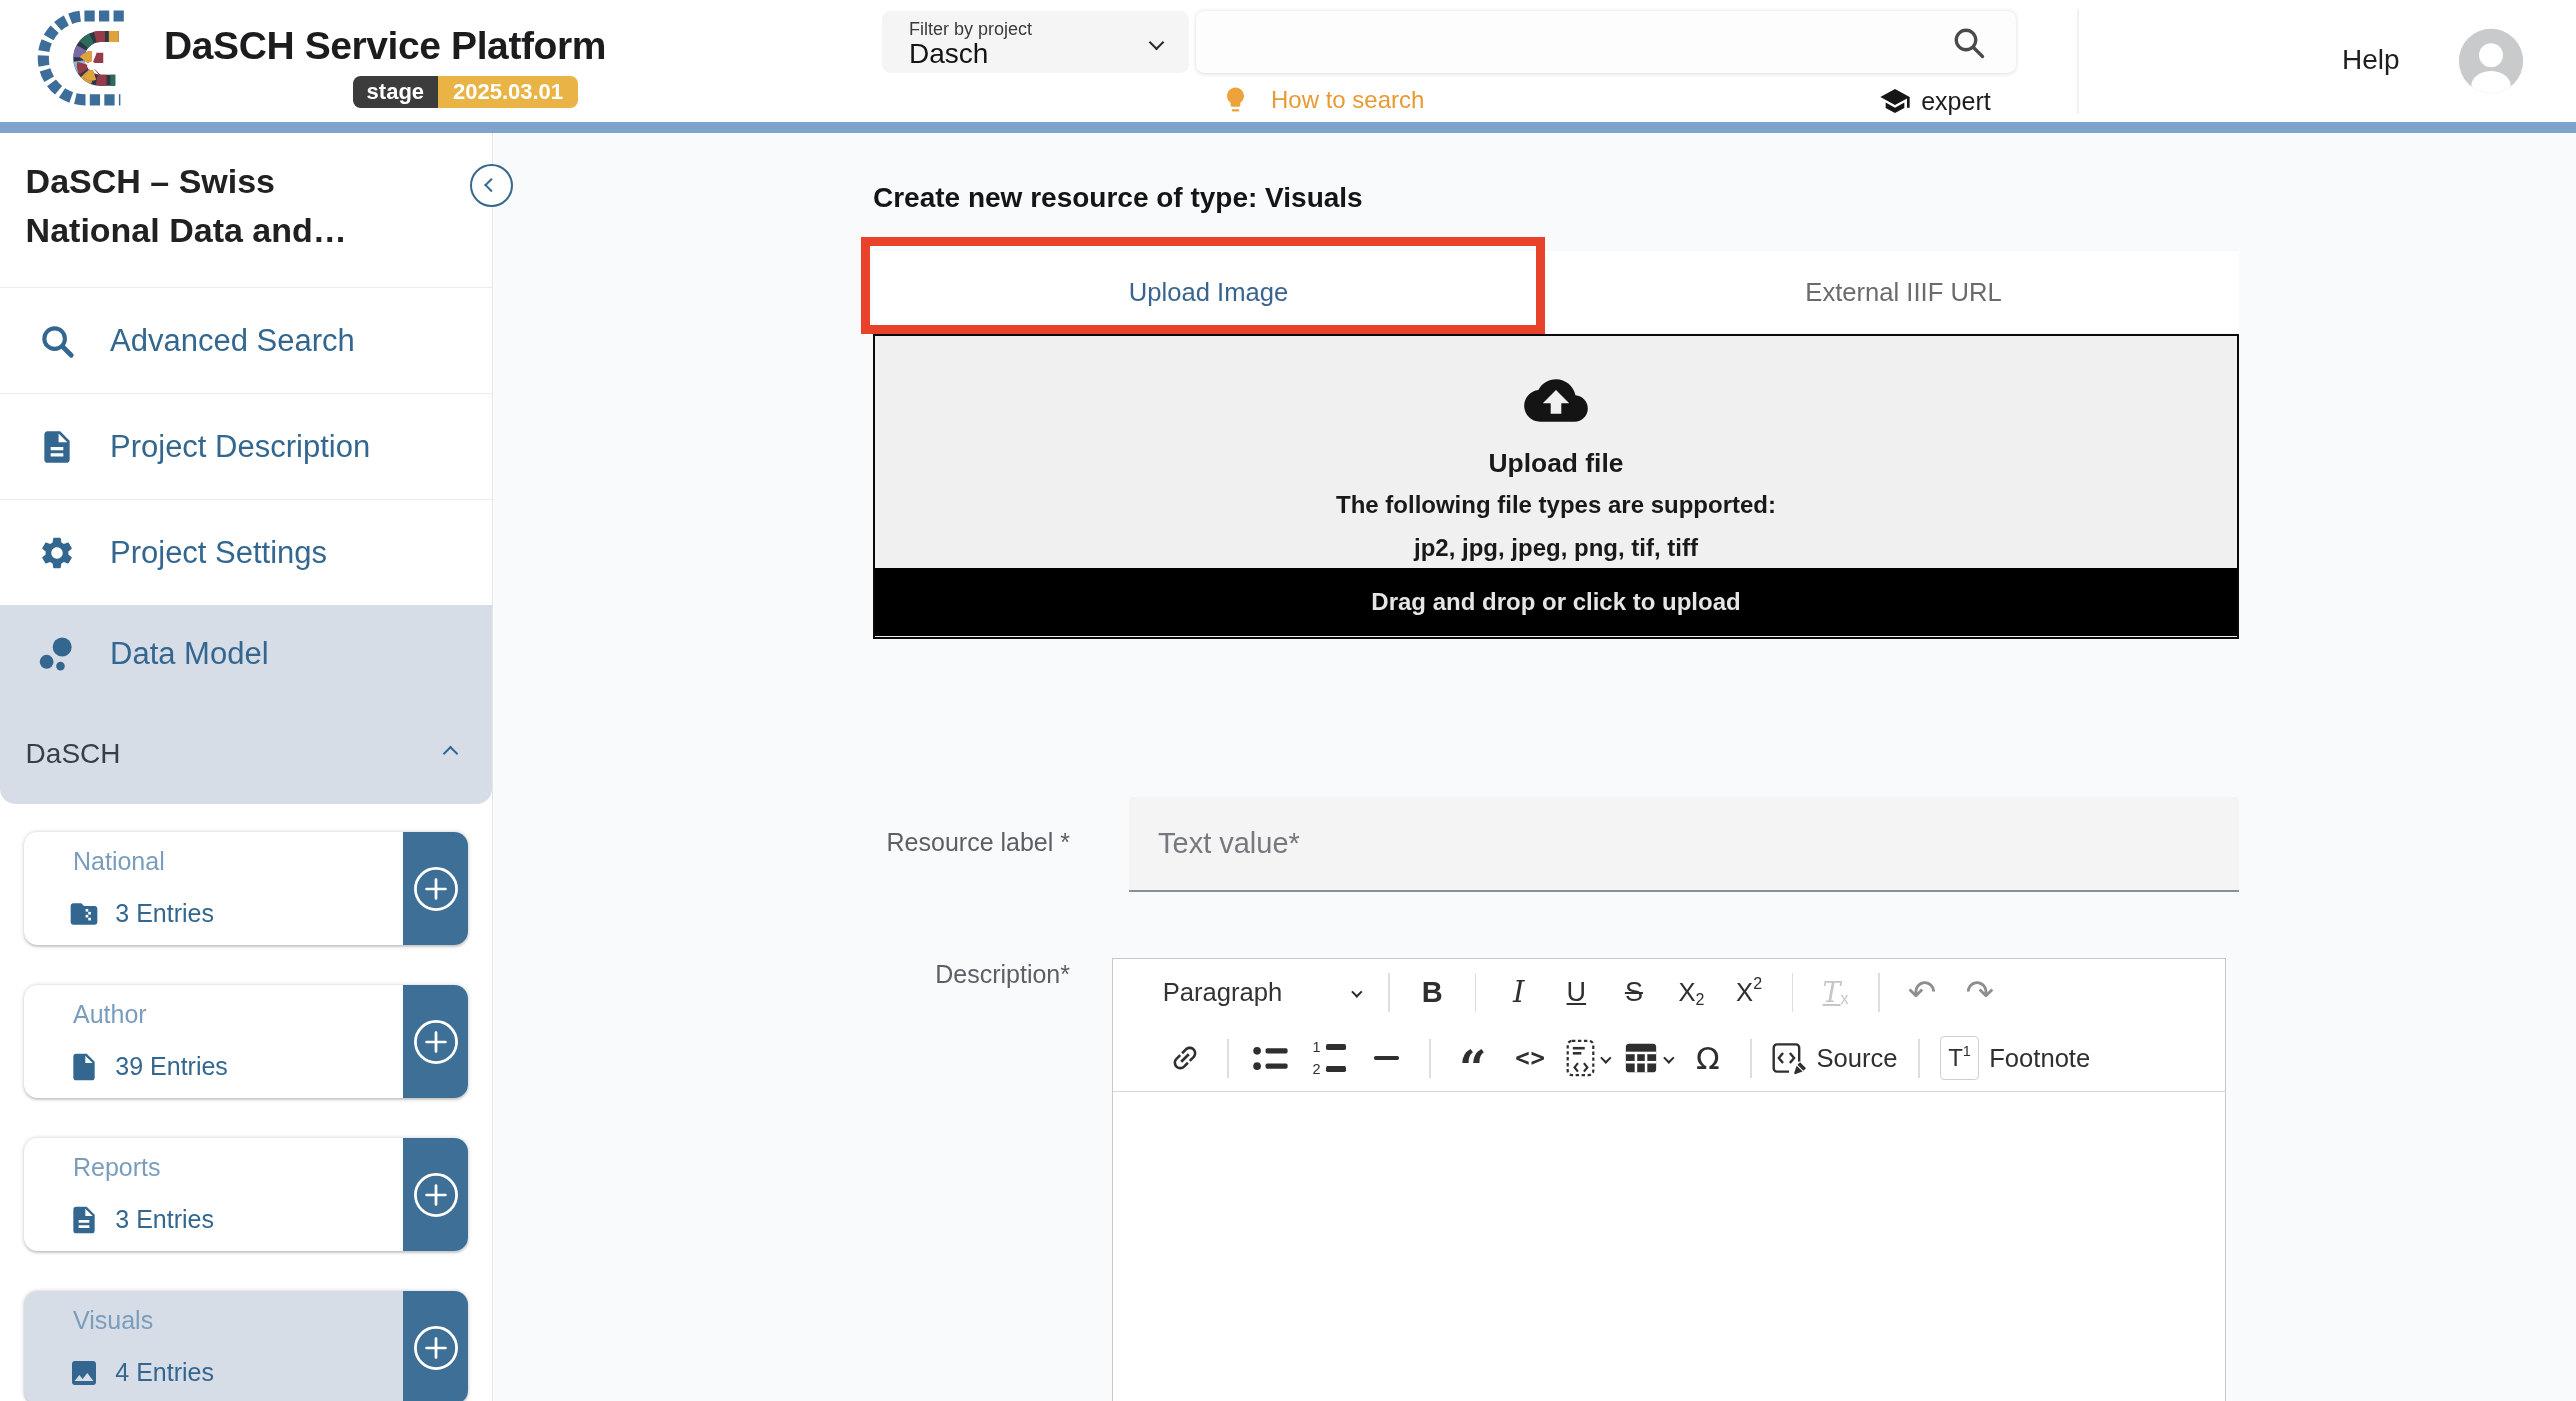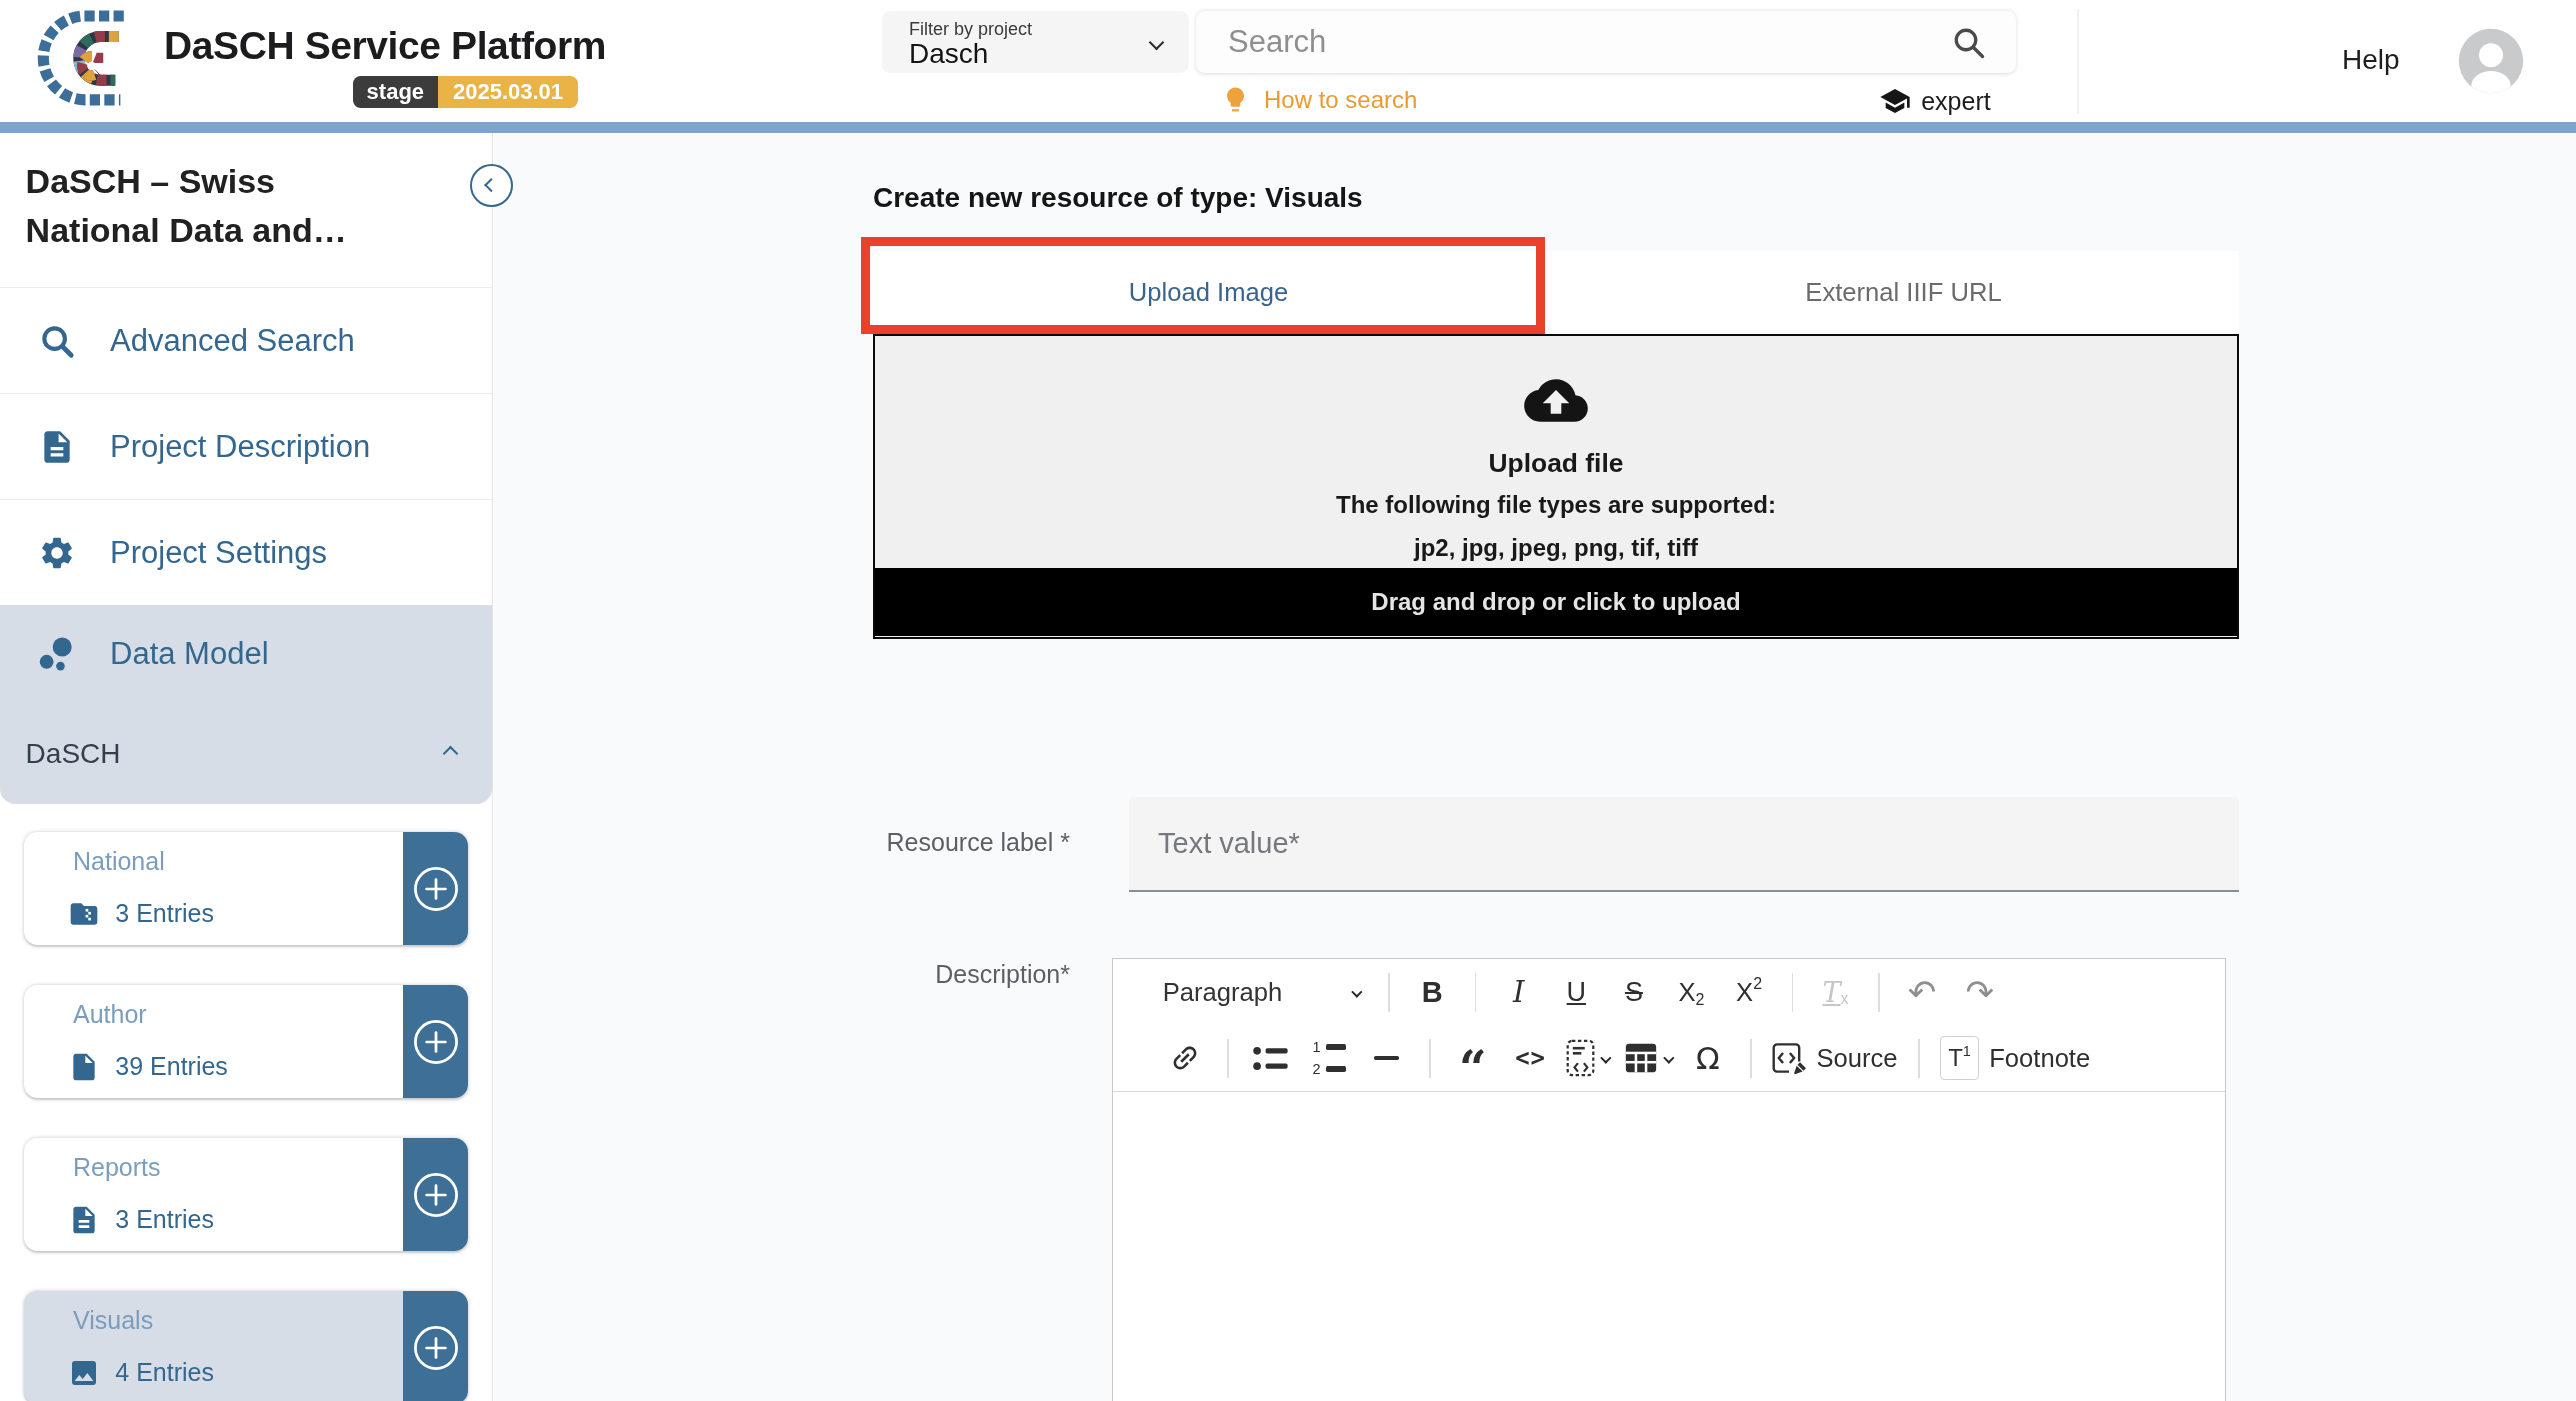--- a/index.html
+++ b/index.html
@@ -18,21 +18,21 @@
   .filter-select{position:absolute;left:0;top:0;width:307px;height:62px;background:#f5f5f6;border-radius:8.5px;cursor:pointer;}
   .filter-label{position:absolute;left:27px;top:7.7px;font-size:18px;color:#3a3a3a;}
   .filter-value{position:absolute;left:27px;top:27px;font-size:28px;color:#141414;}
   .search-field{position:absolute;left:314px;top:0;width:820px;height:62px;background:#fdfdfd;border-radius:8.5px;
                 box-shadow:0 0.9px 4.3px rgba(0,0,0,0.14);}
   .search-field input{position:absolute;left:32px;top:0;width:716px;height:62px;border:none;outline:none;background:transparent;
                 font-size:31px;color:#333;font-family:inherit;}
   .search-field input::placeholder{color:#8f8f8f;opacity:1;}
   .search-glass{position:absolute;right:29px;top:13.6px;width:36px;height:36px;}
   .search-subrow{position:absolute;left:882px;top:85px;width:1134px;height:34px;}
-  .howto{position:absolute;left:339px;top:0;display:flex;align-items:center;gap:14px;cursor:pointer;}
+  .howto{position:absolute;left:339px;top:0;display:flex;align-items:center;gap:21px;cursor:pointer;}
   .howto-text{font-size:24px;color:#e89a33;}
   .expert{position:absolute;left:997px;top:0;display:flex;align-items:center;gap:10.2px;cursor:pointer;}
   .expert-text{font-size:25px;color:#1c1c1c;}
   .header-divider{position:absolute;left:2077px;top:8.5px;width:1.7px;height:105px;background:#f1f1f1;}
   .help{position:absolute;left:2342px;top:44px;font-size:28px;color:#1f1f1f;cursor:pointer;}
   .avatar{position:absolute;left:2458px;top:28px;width:66px;height:66px;cursor:pointer;}
   .topbar{position:absolute;left:0;top:122px;width:2576px;height:11px;background:#7ea4ce;}
 
   
   .sidebar{position:absolute;left:0;top:133px;width:493px;height:1268px;background:#fff;border-right:1.7px solid #e4e4e6;z-index:3;}
@@ -147,21 +147,20 @@
       <span class="badge-ver">2025.03.01</span>
     </div>
 
     <div class="search-card">
       <div class="filter-select">
         <span class="filter-label">Filter by project</span>
         <span class="filter-value">Dasch</span>
         <span class="chev down" style="position:absolute;right:27px;top:25.6px;"></span>
       </div>
       <div class="search-field">
-        <input type="text" placeholder="Search" style="">
         <span class="search-glass">
           <svg viewBox="0 0 24 24" width="36" height="36" aria-hidden="true">
             <circle cx="10" cy="10" r="6.5" fill="none" stroke="#4a4a4a" stroke-width="2.2"></circle>
             <line x1="15" y1="15" x2="21" y2="21" stroke="#4a4a4a" stroke-width="2.2" stroke-linecap="round"></line>
           </svg>
         </span>
       </div>
     </div>
     <div class="search-subrow">
       <span class="howto">

